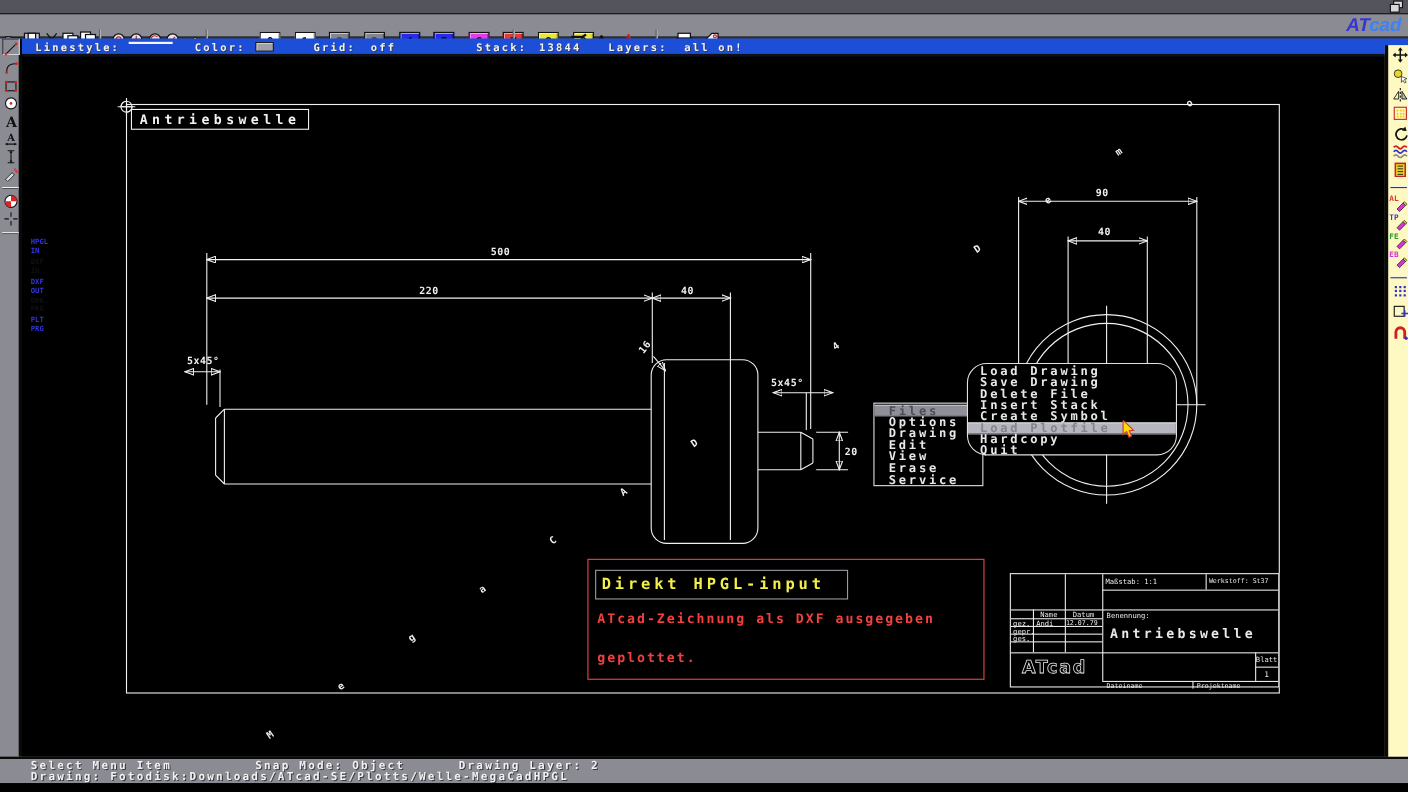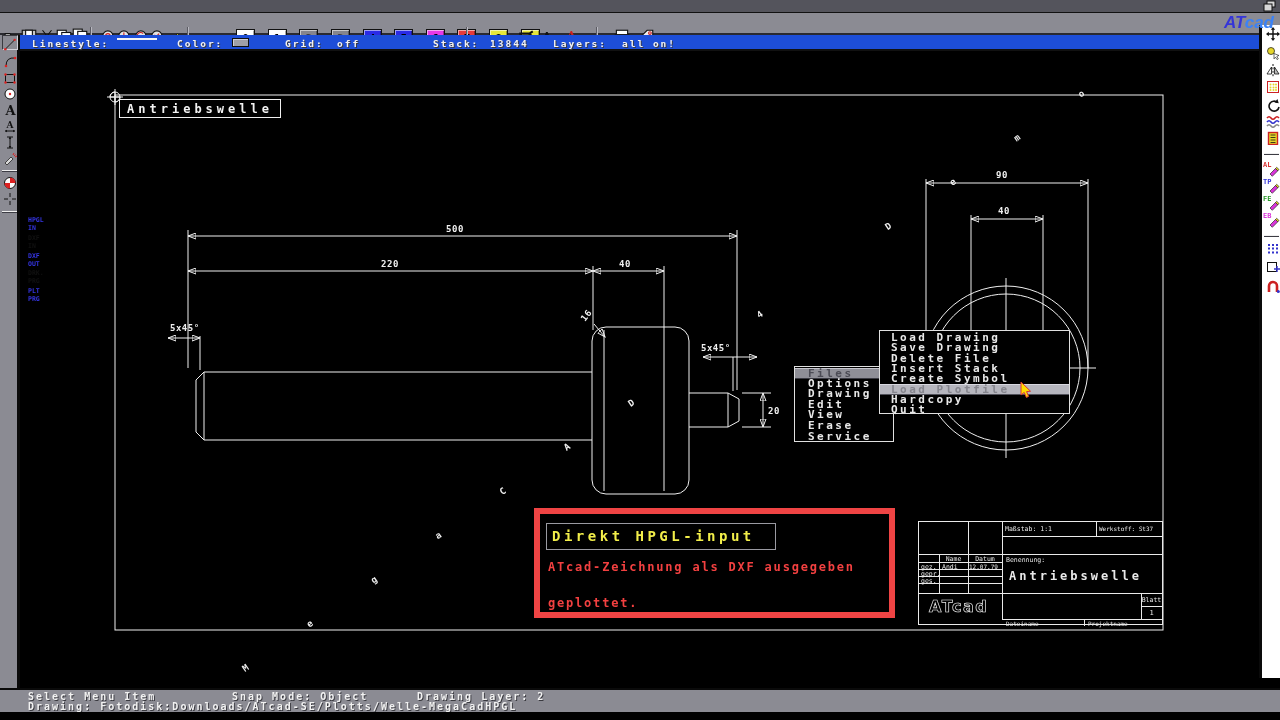--- a/index.html
+++ b/index.html
@@ -20,21 +20,21 @@
   .tsep { position:absolute; top:14px; width:2px; height:19px; background:#5a5a62; border-right:1px solid #b8b8c0; }
   .cbtns { position:absolute; left:236px; top:14px; height:19px; }
   .cbtn { display:inline-block; width:19px; height:19px; margin-right:3px; border:1px solid #111;
           box-shadow:inset 1px 1px 0 rgba(255,255,255,.55), inset -1px -1px 0 rgba(0,0,0,.35);
           font-size:11px; font-weight:bold; text-align:center; line-height:17px; }
   .atlogo { position:absolute; right:6px; top:13px; font-family:"Liberation Sans", sans-serif; font-weight:bold; font-style:italic; font-size:17px; z-index:7; }
   .winicon { position:absolute; right:3px; top:0px; z-index:7; }
 
   
   .ltool { position:absolute; left:0; top:35px; width:20px; height:653px; background:#8b8b93; border-right:3px solid #0a0a0a; z-index:6; }
-  .rtool { position:absolute; right:0; top:25px; width:21px; height:653px; background:#ffffff; border-left:3px solid #0a0a0a; z-index:6; }
+  .rtool { position:absolute; right:0; top:41px; width:21px; height:653px; background:#fef9c3; border-left:3px solid #0a0a0a; z-index:6; }
   .sideicon { position:absolute; left:3px; width:14px; height:14px; }
   .sideicon svg { width:14px; height:14px; display:block; }
   .rtool .sideicon { left:4px; }
   .ssep { position:absolute; left:2px; width:15px; height:2px; background:#f0f0f0; border-bottom:1px solid #3c3c44; }
   .txtbtn { position:absolute; left:0; width:20px; text-align:center; font-size:6.5px; font-weight:bold; line-height:7.5px; letter-spacing:0;padding-left:28px; }
   .indicatorbox { position:absolute; left:2px; top:0px; width:16px; height:15px; background:#8b8b93;
                   border:1px solid; border-color:#3a3a40 #d0d0d8 #d0d0d8 #3a3a40; }
   .eraser { position:absolute; left:1px; width:18px; height:16px; }
   .eraser .elab { position:absolute; left:0; top:0; font-size:7px; font-weight:bold; letter-spacing:0; }
   .eraser svg { position:absolute; right:0; bottom:0; width:12px; height:12px; }
@@ -43,35 +43,35 @@
   .canvas { position:absolute; left:23px; top:51px; width:1231px; height:637px; background:#000; z-index:1; }
   svg.draw { position:absolute; left:0; top:0; z-index:1; }
   svg.draw path, svg.draw line, svg.draw rect, svg.draw circle { fill:none; stroke:#f0f0f0; stroke-width:1; }
   svg.draw text { fill:#f0f0f0; stroke:none; font-family:"DejaVu Sans Mono", monospace; font-size:9px; font-weight:bold; letter-spacing:0.5px; }
   text.wm { fill:none; stroke:#dcdcdc; stroke-width:1.3; font-family:"DejaVu Sans", sans-serif; font-size:118px; font-weight:normal; letter-spacing:8px; }
 
   .framelabel { position:absolute; left:119px; top:99px; width:162px; height:19px; border:1px solid #f0f0f0; background:#000;
                 color:#f2f2f2; font-size:12px; font-weight:bold; letter-spacing:4px; text-align:center; line-height:18px; z-index:2; }
 
   
-  .hpglbox { position:absolute; left:534px; top:508px; width:361px; height:110px; background:#000; border:6px solid #ef4444; z-index:2;text-decoration:underline; }
+  .hpglbox { position:absolute; left:534px; top:508px; width:361px; height:110px; background:#000; border:1px solid #ef4444; z-index:2;text-decoration:underline; }
   .hpgltitle { position:absolute; left:6px; top:9px; width:230px; height:27px; border:1px solid #9a9aa2;
                color:#f2ee4a; font-size:14px; font-weight:bold; letter-spacing:3.5px; line-height:25px; padding-left:5px; white-space:nowrap; }
   .hpglline { position:absolute; left:8px; color:#f24040; font-size:12px; font-weight:bold; letter-spacing:1.8px; white-space:nowrap; }
 
   
   .tblock { position:absolute; left:918px; top:521px; width:245px; height:104px; background:#000; border:1px solid #e9e9e9; color:#e9e9e9; z-index:2; }
   .tb-l { position:absolute; background:#e9e9e9; }
   .tb-t { position:absolute; font-size:6.5px; letter-spacing:0; white-space:nowrap; }
   .tb-part { position:absolute; left:90px; top:47px; font-size:12px; font-weight:bold; letter-spacing:3px; white-space:nowrap; }
 
   
   .menu { position:absolute; background:#000; border:1px solid #e0e0e0; z-index:4; font-size:11px; font-weight:bold; color:#e8e8e8; }
   .mainmenu { left:794px; top:366px; width:100px; height:76px; padding-top:1px; }
-  .submenu  { left:879px; top:330px; width:191px; height:84px; padding-top:2px; }
+  .submenu  { left:879px; top:330px; width:191px; height:84px; padding-top:2px;border-radius:18px; }
   .mitem { height:10.6px; line-height:10.6px; padding-left:13px; letter-spacing:2.5px; white-space:nowrap; }
   .submenu .mitem { height:10.3px; line-height:10.3px; padding-left:11px; }
   .msel { background:#8f8f97; color:#4c4c55; border-top:1px solid #c4c4cc; border-bottom:1px solid #3a3a42; }
   .hsel { background:#b6b6be; color:#85858d; border-top:1px solid #d8d8e0; border-bottom:1px solid #51515a; }
 
   .cursor { position:absolute; left:1020px; top:382px; z-index:9; }
 
   
   .statusbar { position:absolute; left:0; top:688px; width:1280px; height:24px; background:#8b8b93; border-top:2px solid #0a0a0a; z-index:6;
                color:#f2f2f2; font-size:10px; font-weight:bold; letter-spacing:2px; text-shadow:1px 1px 0 #3a3a40; }

